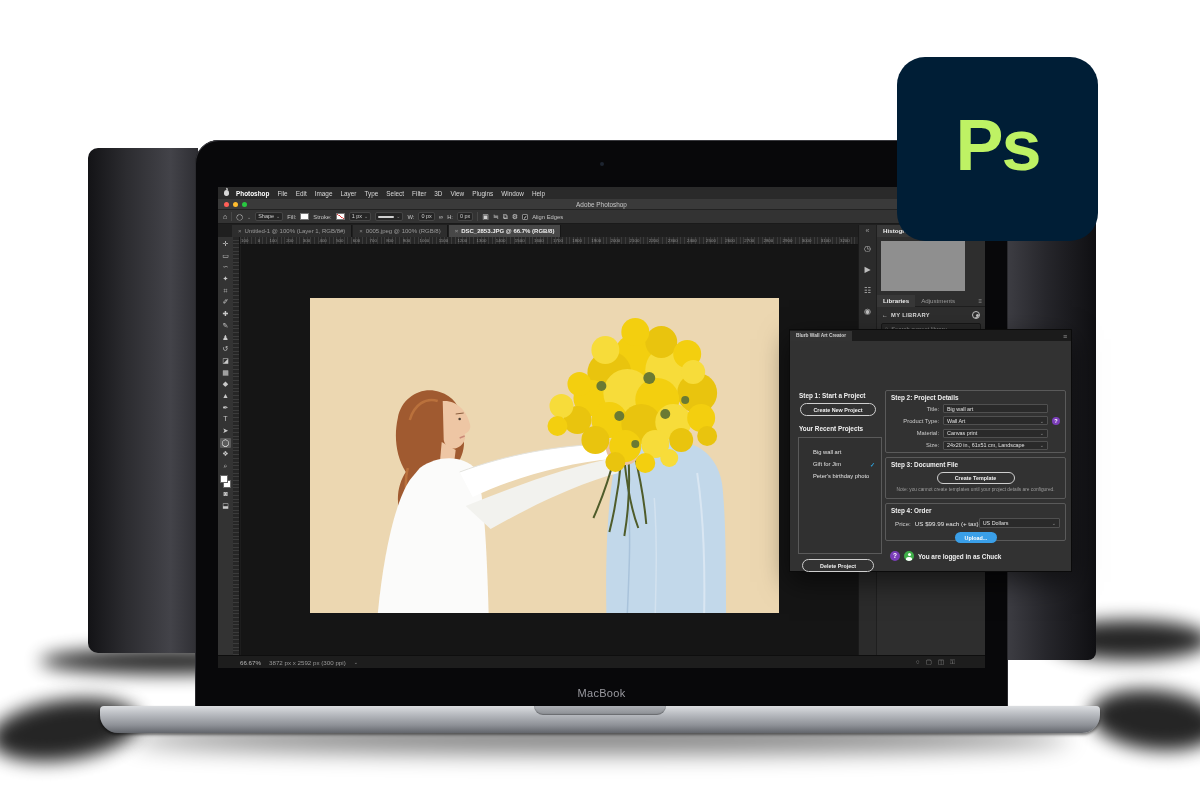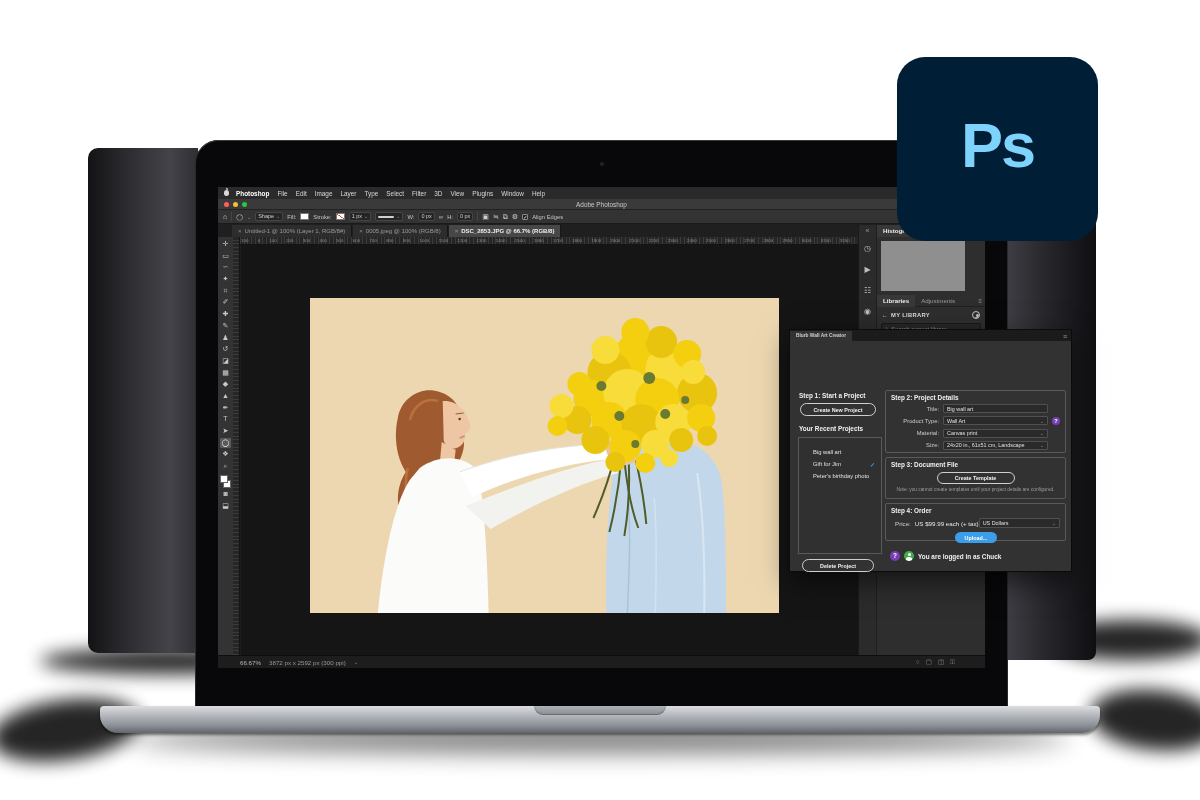--- a/index.html
+++ b/index.html
@@ -169,21 +169,21 @@
   .dlg-footer { position:absolute; left:100px; top:165px; display:flex; align-items:center; gap:4px; }
   .user-badge { width:10px; height:10px; border-radius:50%; background:#3FAE49; position:relative; overflow:hidden; flex:0 0 auto; }
   .user-badge::before { content:""; position:absolute; left:3.5px; top:2px; width:3px; height:3px; border-radius:50%; background:#fff; }
   .user-badge::after { content:""; position:absolute; left:2px; top:6px; width:6px; height:4px; border-radius:50% 50% 0 0; background:#fff; }
   .q-badge.big { width:10px; height:10px; line-height:10px; font-size:6.5px; }
   .login-text { font-size:6.4px; font-weight:bold; color:#f0f0f0; }
 
   
   .ps-badge { position:absolute; left:897px; top:57px; width:201px; height:184px; z-index:60;
     background:#001E36; border-radius:28px; display:flex; align-items:center; justify-content:center; }
-  .ps-badge span { color:#7dd3fc; font-size:63px; font-weight:bold; letter-spacing:-2px;
+  .ps-badge span { color:#bef264; font-size:72px; font-weight:bold; letter-spacing:-2px;
     transform:translateY(-4px); }
 </style>
 </head>
 <body>
 
 <div class="stage">
 
   <div class="blob blob-l1"></div>
   <div class="blob blob-l2"></div>
   <div class="blob blob-r1"></div>
@@ -482,20 +482,21 @@
         <span class="status-icons">
 
         <span>○</span>
             <span>▢</span>
             <span>◫</span>
             <span>⚿</span>
           </span>
       </div>
     </div>
 
+    <div class="macbook-label">MacBook</div>
   </div>
 
   <div class="base">
     <div class="base-notch"></div>
   </div>
 
   <div class="dialog">
     <div class="dlg-tabbar">
       <span class="dlg-tab">Blurb Wall Art Creator</span>
       <span class="dlg-menu">≡</span>

